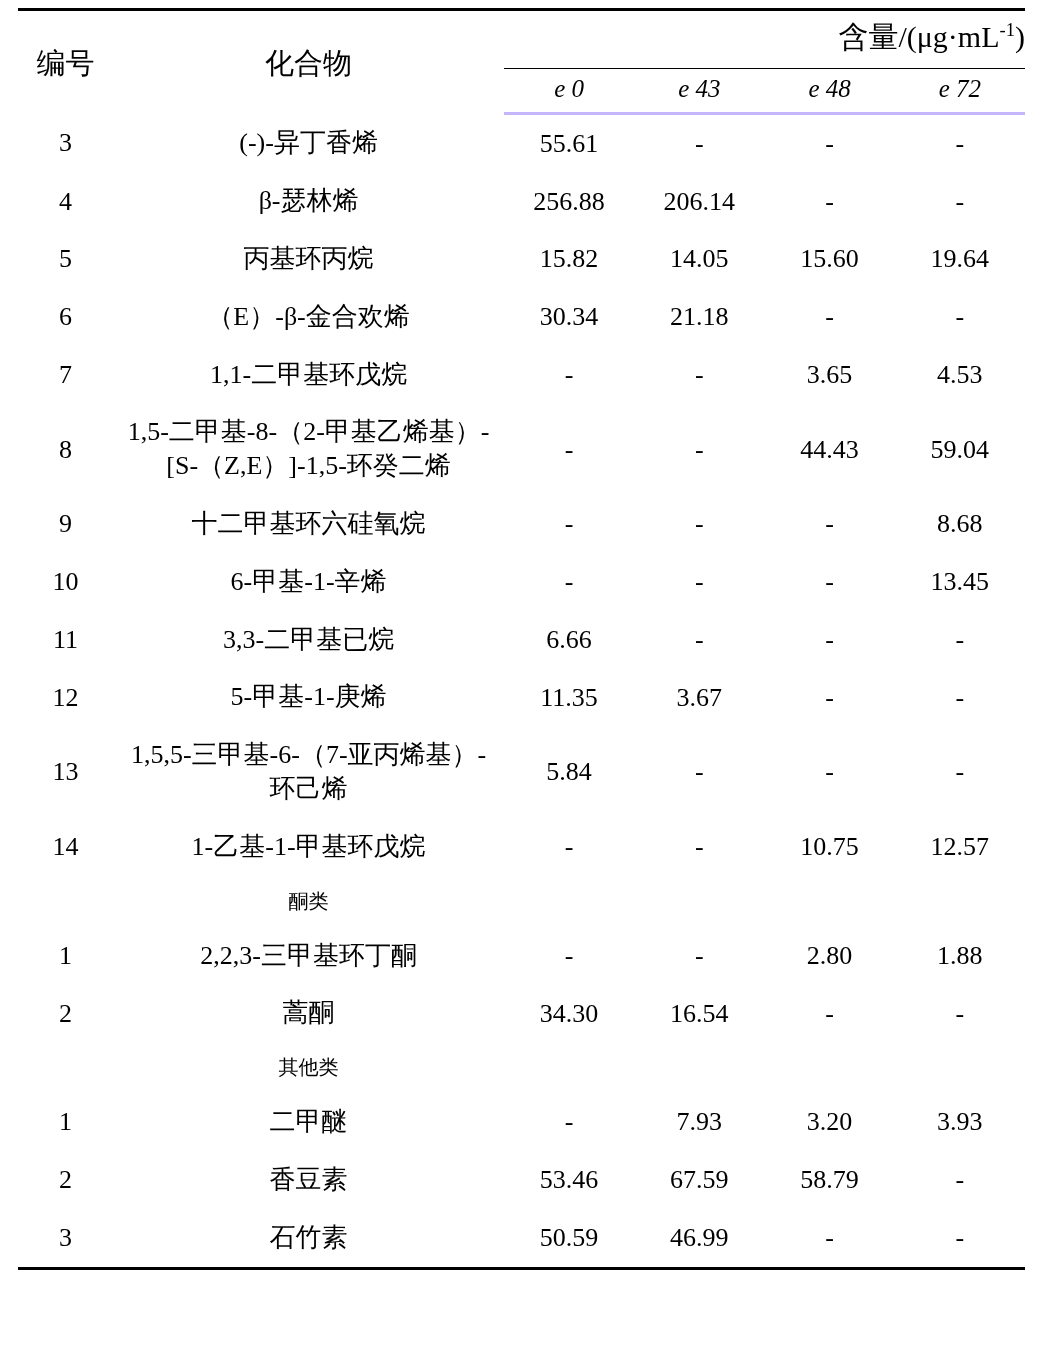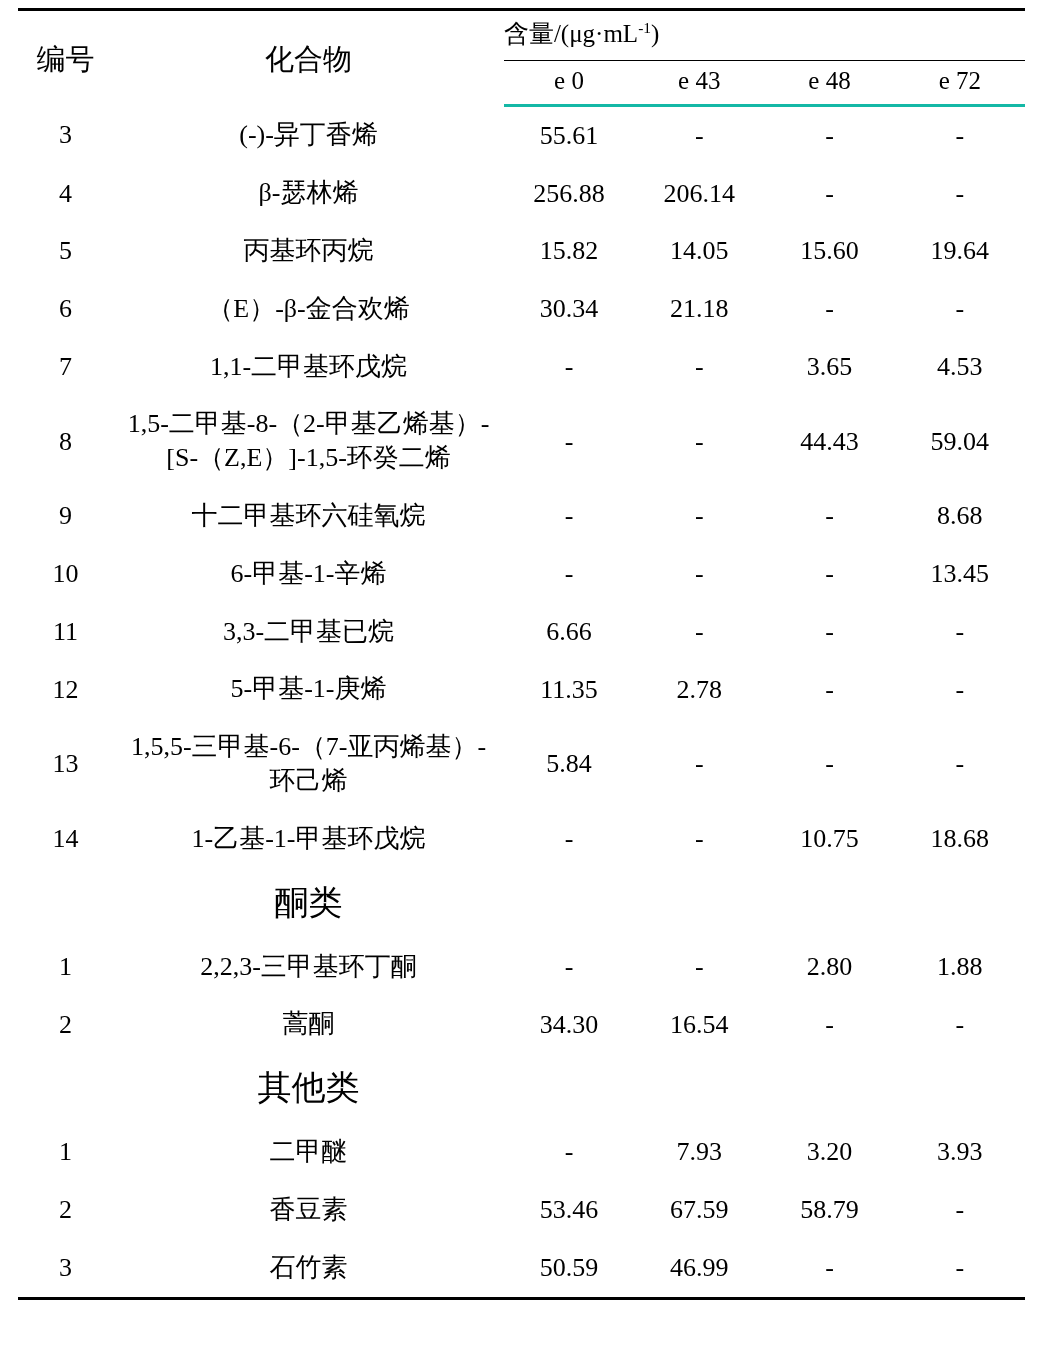--- a/index.html
+++ b/index.html
@@ -29,52 +29,53 @@
   table.data col.c-num   { width: 95px; }
   table.data col.c-name  { width: 390px; }
   table.data col.c-val   { width: 130px; }
 
   
   .rule-top td {
     border-top: 3px solid #000;
   }
   .hdr-group-cell {
     border-bottom: 1.5px solid #000;
-    text-align: left;
+    text-align: right;
     padding: 6px 0 10px 0;
-    font-size: 25px;
+    font-size: 30px;
     vertical-align: bottom;
   }
   .hdr-stub {
     text-align: center;
     vertical-align: middle;
     font-size: 29px;
     padding: 18px 0 14px 0;
   }
   .hdr-sub td {
-    border-bottom: 3px solid #14b8a6;
+    border-bottom: 3px solid #c4b5fd;
+    font-style: italic;
   }
   .hdr-sub td {
     text-align: center;
     padding: 6px 0 9px 0;
     font-size: 25px;
   }
   tr.body-row td {
     padding: 12px 0 12px 0;
     text-align: center;
     font-size: 26px;
     line-height: 1.28;
   }
   tr.body-row td.name {
     line-height: 1.3;
   }
   tr.section-row td {
     padding: 12px 0 12px 0;
     text-align: center;
-    font-size: 34px;
+    font-size: 20px;
   }
   .rule-bottom td {
     border-top: 3px solid #000;
     height: 0;
     padding: 0;
   }
   .dash {
     font-size: 26px;
   }
   .sup {
@@ -183,42 +184,42 @@
           <td class="name">3,3-二甲基已烷</td>
           <td>6.66</td>
           <td class="dash">-</td>
           <td class="dash">-</td>
           <td class="dash">-</td>
         </tr>
         <tr class="body-row">
           <td>12</td>
           <td class="name">5-甲基-1-庚烯</td>
           <td>11.35</td>
-          <td>2.78</td>
+          <td>3.67</td>
           <td class="dash">-</td>
           <td class="dash">-</td>
         </tr>
         <tr class="body-row">
           <td>13</td>
           <td class="name">
             <div>1,5,5-三甲基-6-（7-亚丙烯基）-</div>
             <div>环己烯</div>
           </td>
           <td>5.84</td>
           <td class="dash">-</td>
           <td class="dash">-</td>
           <td class="dash">-</td>
         </tr>
         <tr class="body-row">
           <td>14</td>
           <td class="name">1-乙基-1-甲基环戊烷</td>
           <td class="dash">-</td>
           <td class="dash">-</td>
           <td>10.75</td>
-          <td>18.68</td>
+          <td>12.57</td>
         </tr>
         <tr class="section-row">
           <td></td>
           <td>酮类</td>
           <td></td>
           <td></td>
           <td></td>
           <td></td>
         </tr>
         <tr class="body-row">

